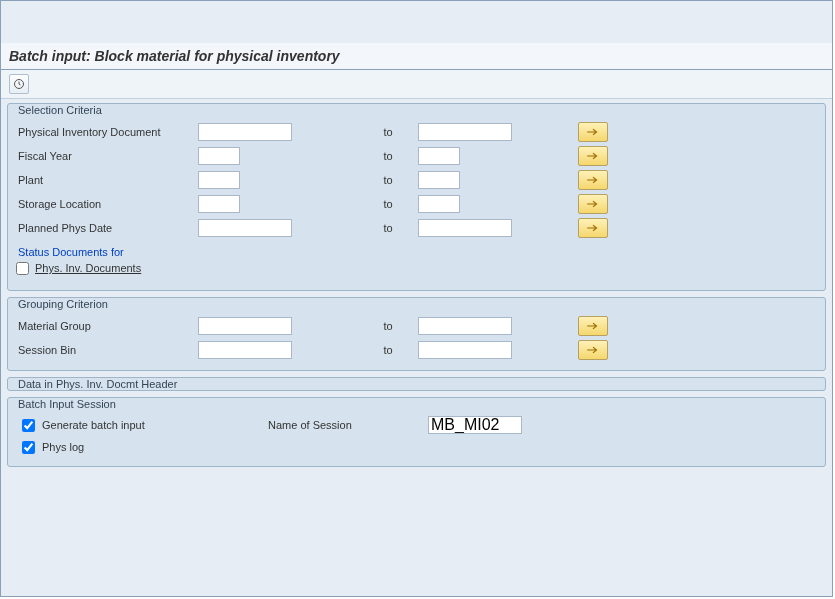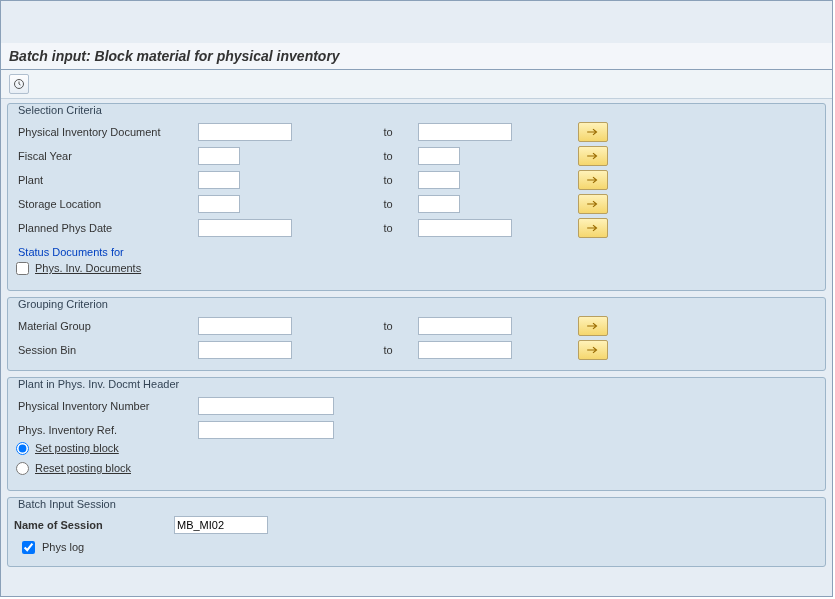--- a/index.html
+++ b/index.html
@@ -96,21 +96,21 @@
   .to-col {
     width: 160px;
   }
   .btn-col {
     width: 40px;
   }
   input.text {
     height: 16px;
     border: 1px solid #a8b8c8;
     background: #fff;
-    font-size: 11px;
+    font-size: 16px;
     padding: 0 2px;
     box-sizing: content-box;
   }
   .w-sm { width: 36px; }
   .w-md { width: 88px; }
   .w-lg { width: 130px; }
   .multi-btn {
     display: inline-flex;
     align-items: center;
     justify-content: center;
@@ -146,21 +146,20 @@
   }
   .session-lbl {
     width: 250px;
     padding-left: 4px;
     display: flex;
     align-items: center;
     gap: 4px;
   }
   .session-name-lbl {
     width: 160px;
-    font-weight: bold;
   }
 </style>
 </head>
 <body>
 
 <div class="window">
 
   <div class="titlebar">Batch input: Block material for physical inventory</div>
 
   <div class="toolbar">
@@ -272,48 +271,32 @@
                 <svg viewBox="0 0 24 14">
                   <path d="M2 7h14M12 2l6 5-6 5" stroke="#9a6b00" stroke-width="2" fill="none"></path>
                 </svg>
               </span></div>
         </div>
 
       </div>
     </div>
 
     <div class="fieldset">
-      <span class="fieldset-title">Plant in Phys. Inv. Docmt Header</span>
-      <div class="fieldset-body">
-
-        <div class="row">
-          <div class="lbl">Physical Inventory Number</div>
-          <div><input class="text w-lg" value="" style=""></div>
-        </div>
-        <div class="row">
-          <div class="lbl">Phys. Inventory Ref.</div>
-          <div><input class="text w-lg" value="" style=""></div>
-        </div>
-        <div class="radio-row">
-          <input type="radio" name="postblock" checked="" style="">
-          <span>Set posting block</span>
-        </div>
-        <div class="radio-row">
-          <input type="radio" name="postblock" style="">
-          <span>Reset posting block</span>
-        </div>
-
-      </div>
+      <span class="fieldset-title">Data in Phys. Inv. Docmt Header</span>
     </div>
 
     <div class="fieldset">
       <span class="fieldset-title">Batch Input Session</span>
       <div class="fieldset-body">
 
         <div class="session-row">
+          <div class="session-lbl">
+            <input type="checkbox" checked="" style="">
+            <span>Generate batch input</span>
+          </div>
           <div class="session-name-lbl">Name of Session</div>
           <div><input class="text w-md" value="MB_MI02" style=""></div>
         </div>
         <div class="session-row">
           <div class="session-lbl">
             <input type="checkbox" checked="" style="">
             <span>Phys log</span>
           </div>
         </div>
 

